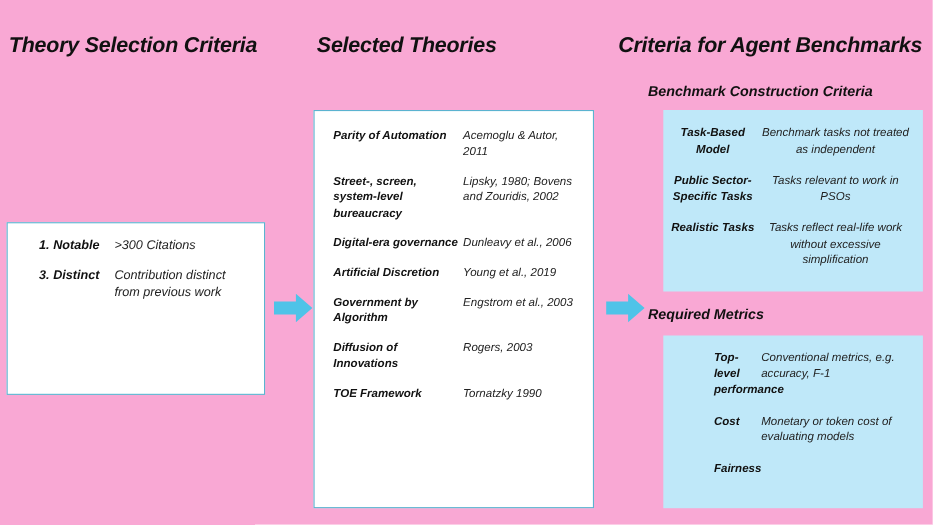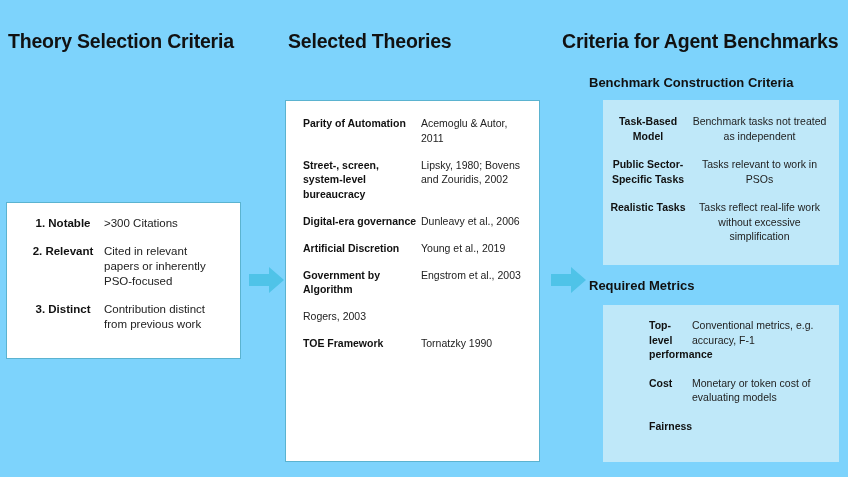--- a/index.html
+++ b/index.html
@@ -8,21 +8,22 @@
     height: 477px;
     background: #ffffff;
     font-family: "Liberation Sans", sans-serif;
     color: #1a1a1a;
     overflow: hidden;
   }
   .canvas {
     position: relative;
     width: 848px;
     height: 477px;
-    background: #7dd3fc;
+    background: #f9a8d4;
+    font-style: italic;
   }
 
   
   .col-title {
     position: absolute;
     font-size: 19.5px;
     font-weight: bold;
     letter-spacing: -0.2px;
     color: #111111;
     white-space: nowrap;
@@ -129,24 +130,20 @@
   <div class="box-outline" id="box-theories"></div>
   <div class="box-filled" id="box-bench"></div>
   <div class="box-filled" id="box-metrics"></div>
 
   <div class="rows" id="rows-criteria">
     <div class="row">
       <div class="label">1. Notable</div>
       <div class="value">&gt;300 Citations</div>
     </div>
     <div class="row">
-      <div class="label">2. Relevant</div>
-      <div class="value">Cited in relevant papers or inherently PSO-focused</div>
-    </div>
-    <div class="row">
       <div class="label">3. Distinct</div>
       <div class="value">Contribution distinct from previous work</div>
     </div>
   </div>
 
   <div class="rows" id="rows-theories">
     <div class="row">
       <div class="label">Parity of Automation</div>
       <div class="value">Acemoglu &amp; Autor, 2011</div>
     </div>
@@ -160,20 +157,21 @@
     </div>
     <div class="row">
       <div class="label">Artificial Discretion</div>
       <div class="value">Young et al., 2019</div>
     </div>
     <div class="row">
       <div class="label">Government by Algorithm</div>
       <div class="value">Engstrom et al., 2003</div>
     </div>
     <div class="row">
+      <div class="label">Diffusion of Innovations</div>
       <div class="value">Rogers, 2003</div>
     </div>
     <div class="row">
       <div class="label">TOE Framework</div>
       <div class="value">Tornatzky 1990</div>
     </div>
   </div>
 
   <div class="rows" id="rows-bench">
     <div class="row">

